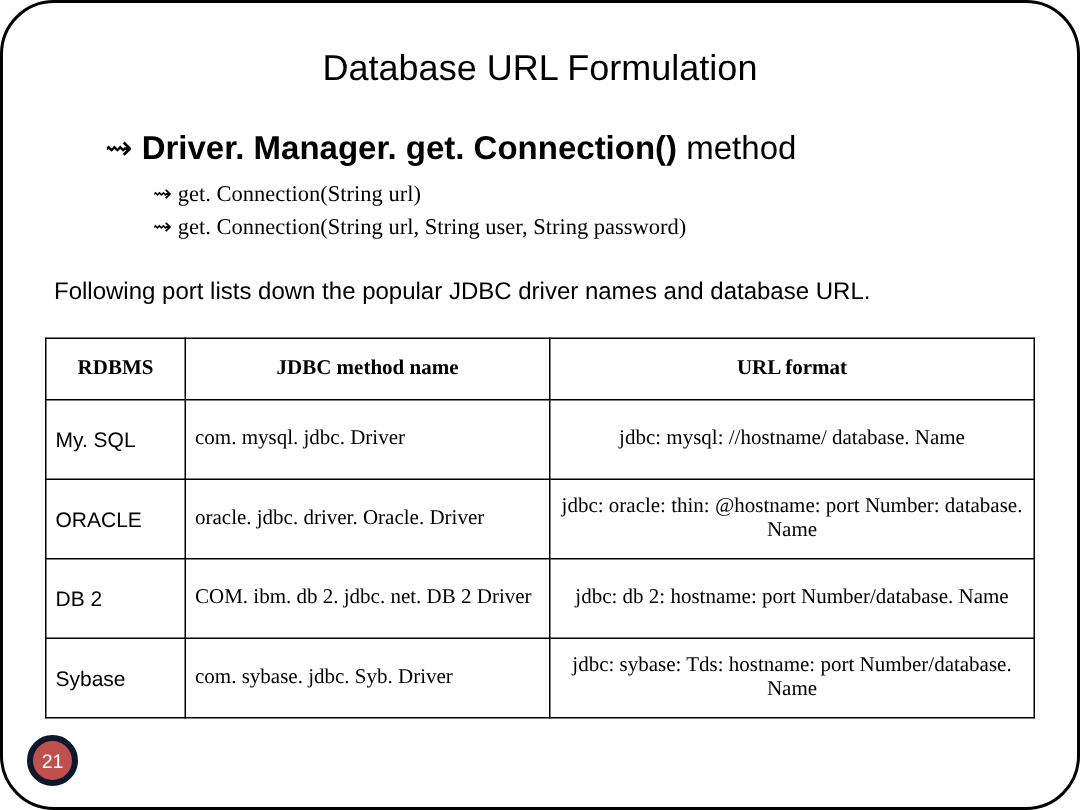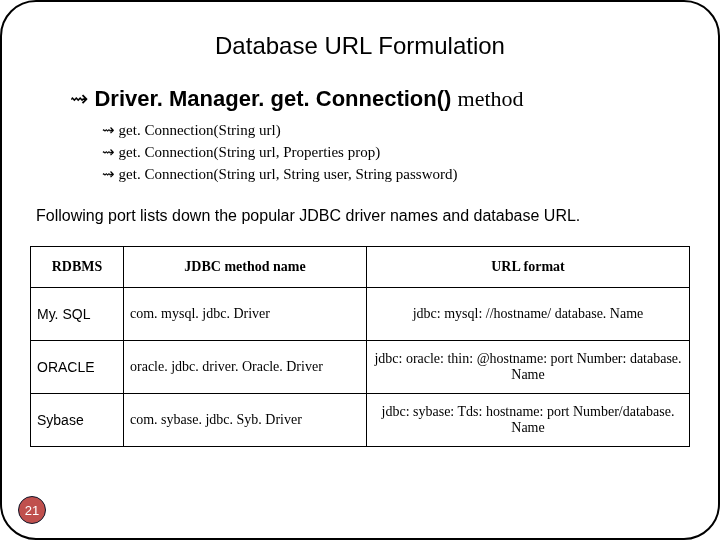--- a/index.html
+++ b/index.html
@@ -29,21 +29,21 @@
   .main-bullet {
     margin-left: 40px;
     margin-bottom: 8px;
     font-size: 22px;
   }
   .main-bullet .arrow {
     font-family: Arial, sans-serif;
     margin-right: 6px;
   }
   .bold { font-weight: 700; font-family: Arial, sans-serif; }
-  .serif { font-family: Liberation Serif, serif; }
+  .serif { font-family: Liberation Sans, sans-serif; }
   .sub-list {
     margin-left: 72px;
     margin-bottom: 22px;
   }
   .sub-item {
     font-size: 15px;
     font-family: Liberation Serif, serif;
     line-height: 1.45;
   }
   .sub-item .arrow {
@@ -87,21 +87,21 @@
     text-align: center;
   }
   .page-num {
     position: absolute;
     left: 16px;
     bottom: 14px;
     width: 26px;
     height: 26px;
     border-radius: 50%;
     background: #c0504d;
-    border: 1px solid #0f172a;
+    border: 4px solid #0f172a;
     color: #fff;
     font-size: 13px;
     display: flex;
     align-items: center;
     justify-content: center;
   }
 </style>
 </head>
 <body>
 
@@ -109,21 +109,20 @@
 
   <div class="title">Database URL Formulation</div>
 
   <div class="main-bullet">
     <span class="arrow">⇝</span><span class="bold">Driver. Manager. get. Connection()</span>
     <span class="serif">method</span>
   </div>
 
   <div class="sub-list">
     <div class="sub-item"><span class="arrow">⇝</span><span>get. Connection(String url)</span></div>
-    <div class="sub-item"><span class="arrow">⇝</span><span>get. Connection(String url, Properties prop)</span></div>
     <div class="sub-item"><span class="arrow">⇝</span><span>get. Connection(String url, String user, String password)</span></div>
   </div>
 
   <div class="body-text">Following port lists down the popular JDBC driver names and database URL.</div>
 
   <table>
     <thead>
       <tr>
         <th>RDBMS</th>
         <th>JDBC method name</th>
@@ -135,20 +134,25 @@
         <td class="col-rdbms">My. SQL</td>
         <td class="col-driver">com. mysql. jdbc. Driver</td>
         <td class="col-url">jdbc: mysql: //hostname/ database. Name</td>
       </tr>
       <tr>
         <td class="col-rdbms">ORACLE</td>
         <td class="col-driver">oracle. jdbc. driver. Oracle. Driver</td>
         <td class="col-url">jdbc: oracle: thin: @hostname: port Number: database. Name</td>
       </tr>
       <tr>
+        <td class="col-rdbms">DB 2</td>
+        <td class="col-driver">COM. ibm. db 2. jdbc. net. DB 2 Driver</td>
+        <td class="col-url">jdbc: db 2: hostname: port Number/database. Name</td>
+      </tr>
+      <tr>
         <td class="col-rdbms">Sybase</td>
         <td class="col-driver">com. sybase. jdbc. Syb. Driver</td>
         <td class="col-url">jdbc: sybase: Tds: hostname: port Number/database. Name</td>
       </tr>
     </tbody>
   </table>
 
   <div class="page-num">21</div>
 </div>
 

